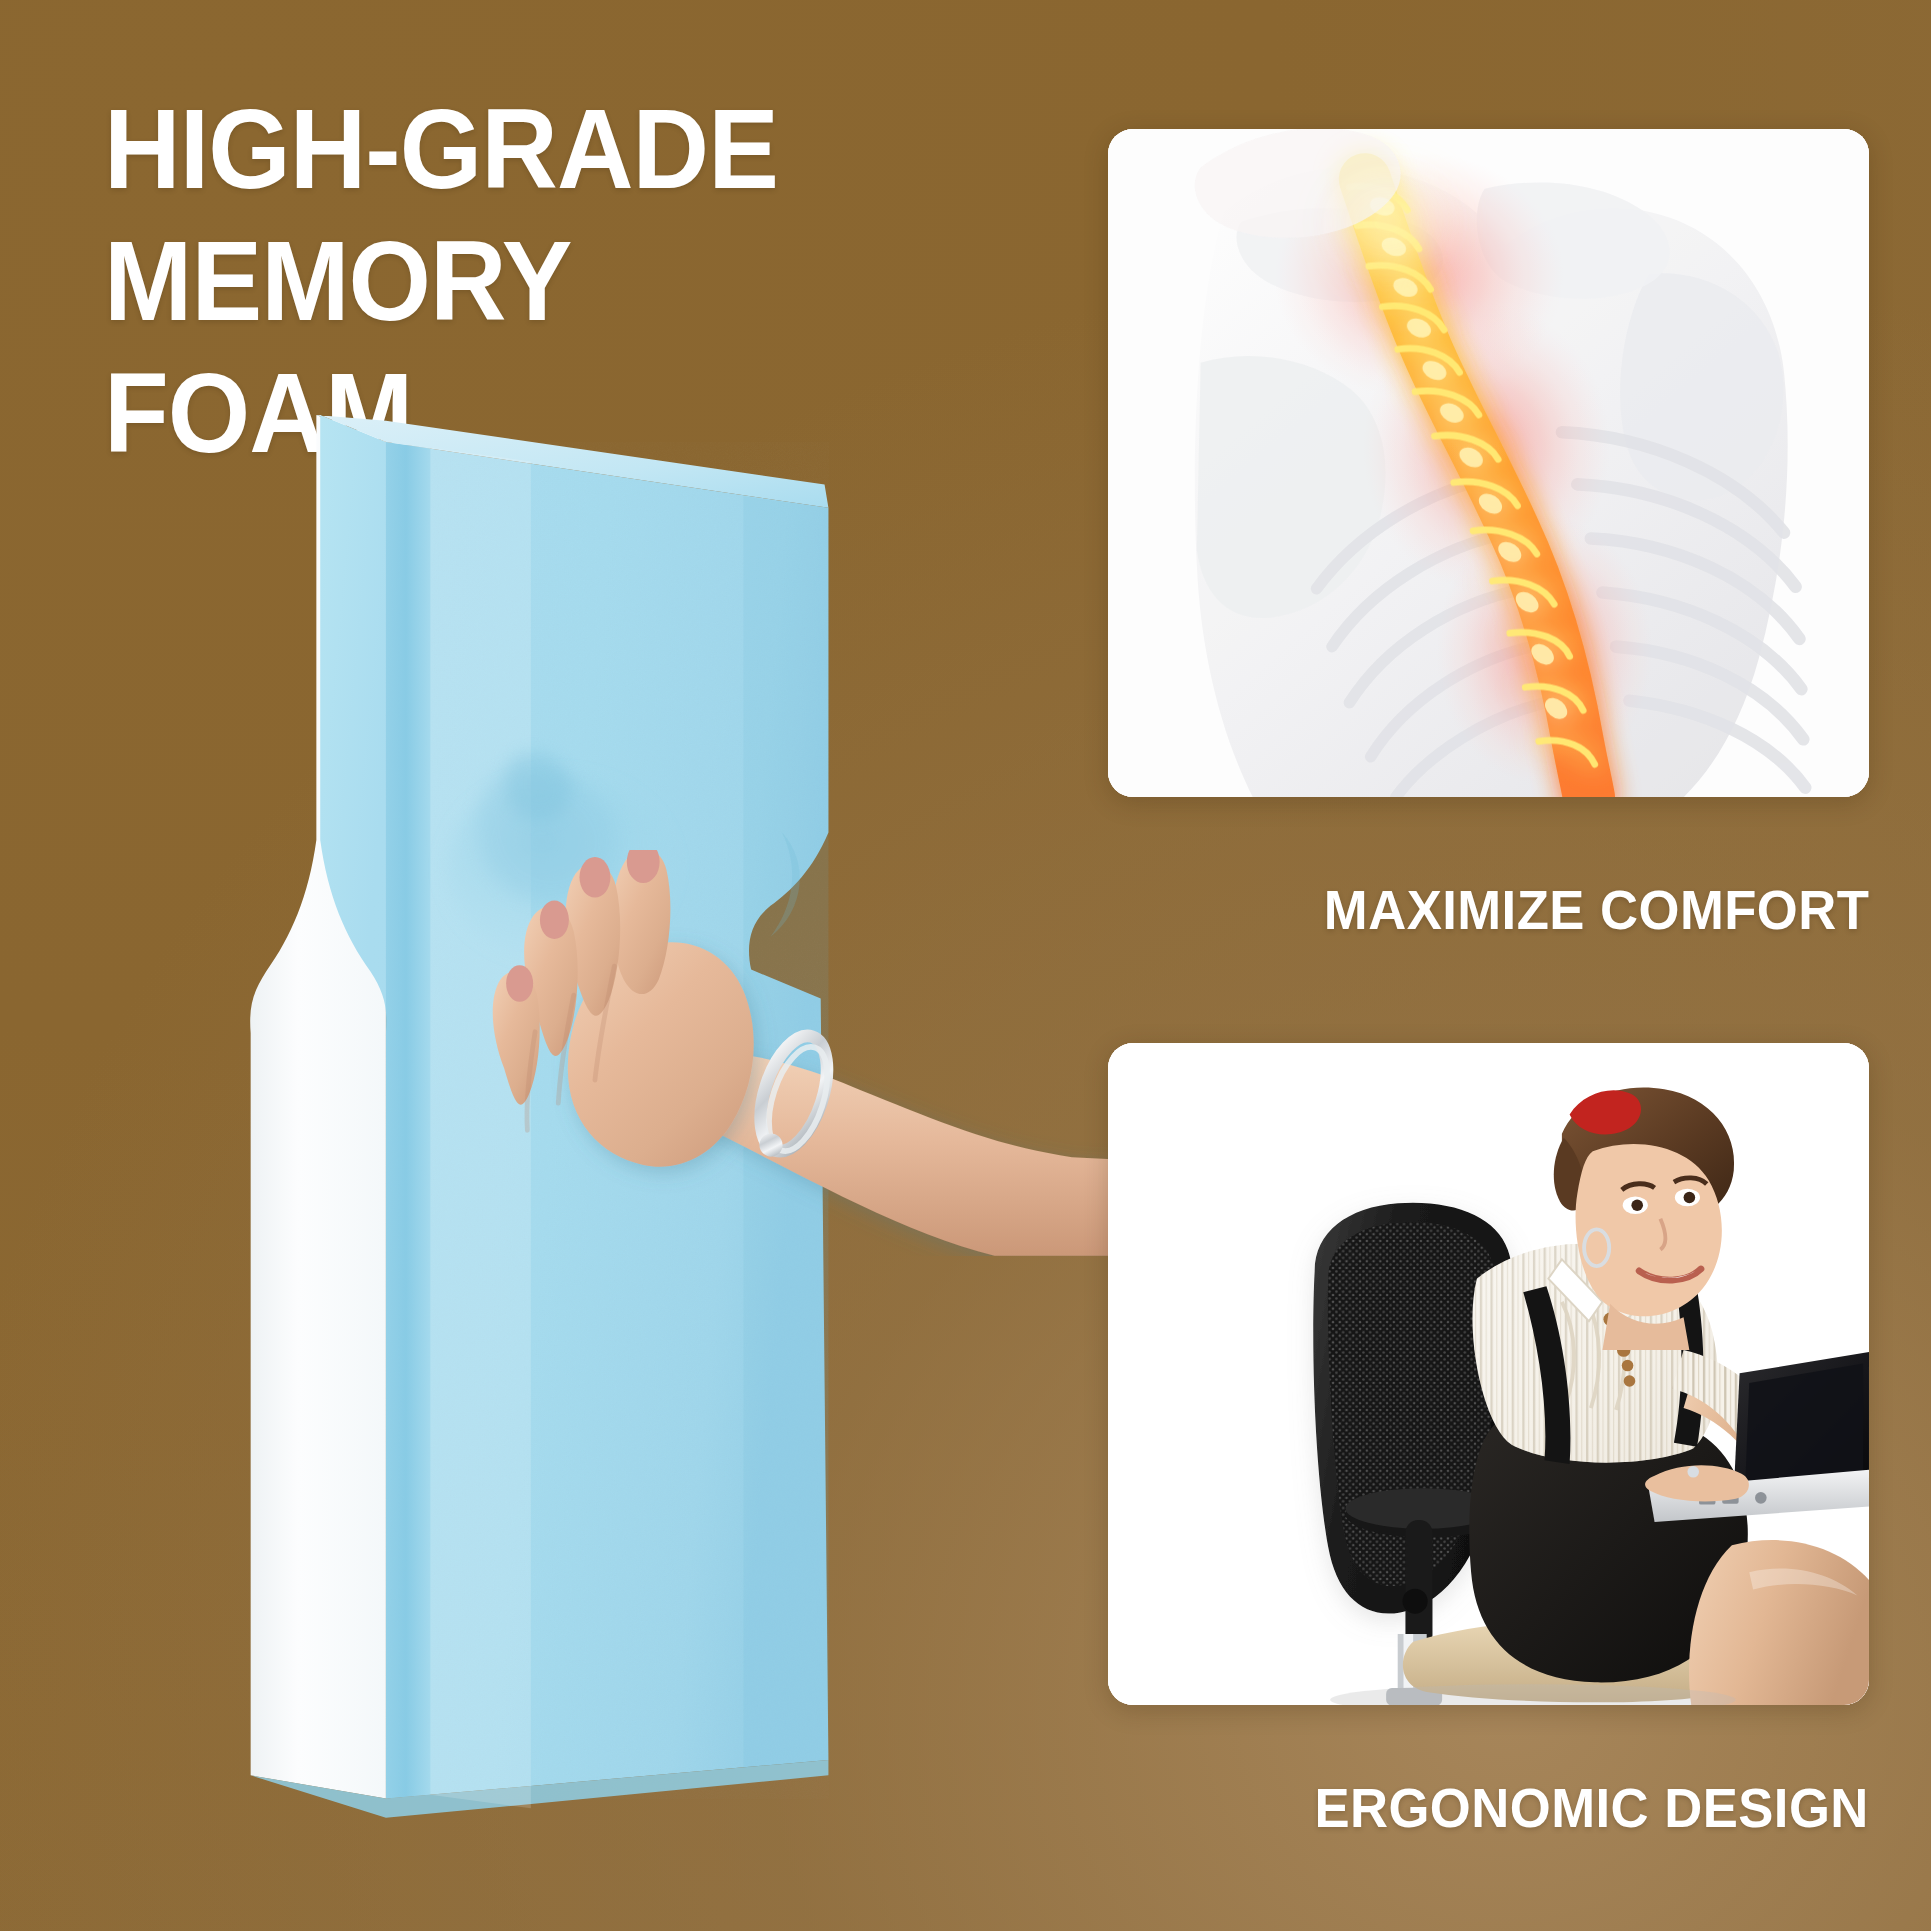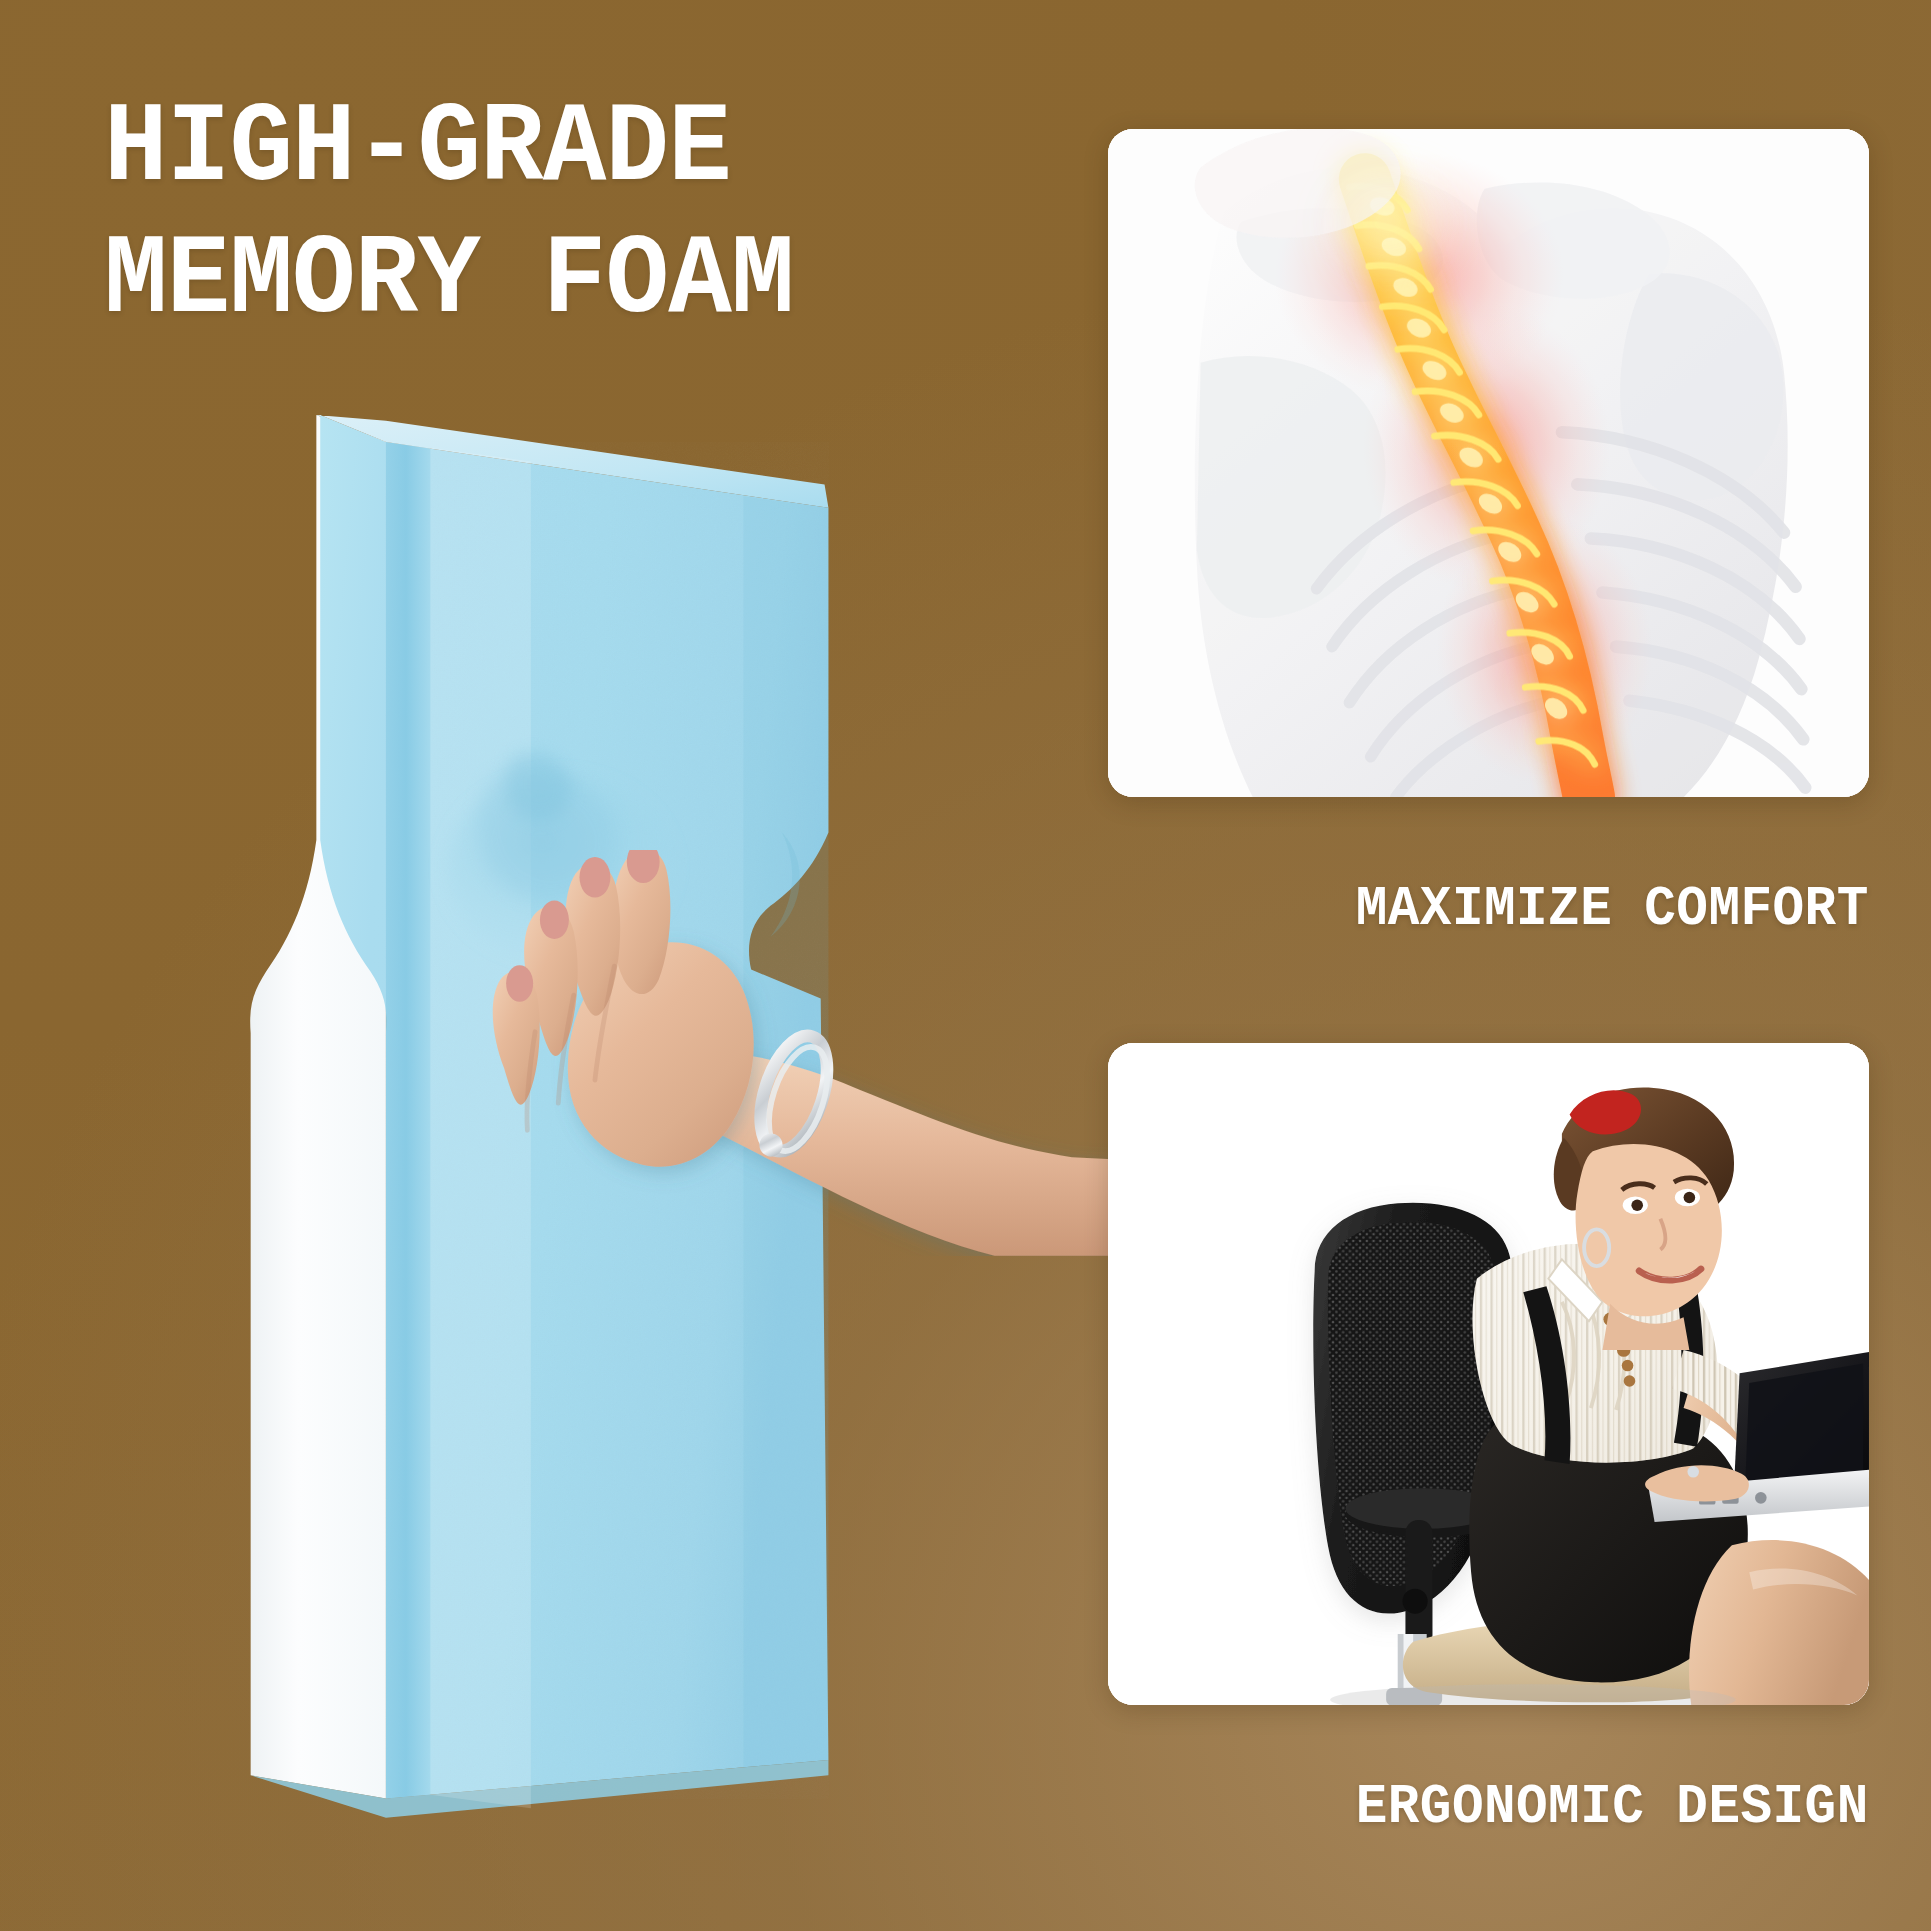--- a/index.html
+++ b/index.html
@@ -5,21 +5,21 @@
   html, body {
     margin: 0;
     padding: 0;
     background: #2b2b2b;
   }
   #stage {
     position: relative;
     width: 1931px;
     height: 1931px;
     overflow: hidden;
-    font-family: Liberation Mono, monospace;
+    font-family: Liberation Sans, sans-serif;
     background: #8a6630;
   }
   
   #bg {
     position: absolute;
     inset: 0;
     background:
       radial-gradient(120% 110% at 78% 88%, rgba(168,135,92,0.95) 0%, rgba(150,118,74,0.55) 32%, rgba(138,102,48,0.0) 68%),
       radial-gradient(135% 120% at 12% 6%, #8b6730 0%, #8a6630 40%, #8e6c39 100%);
   }

